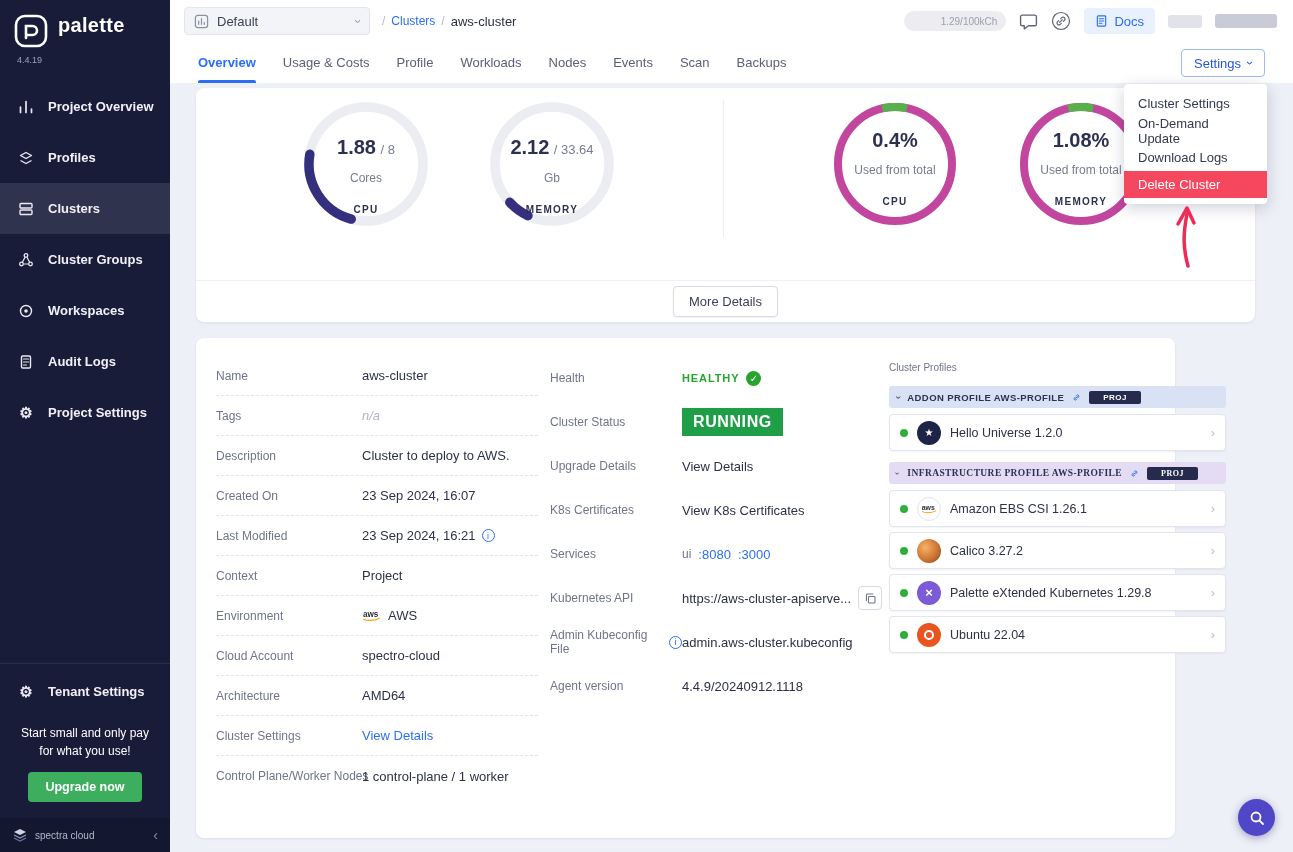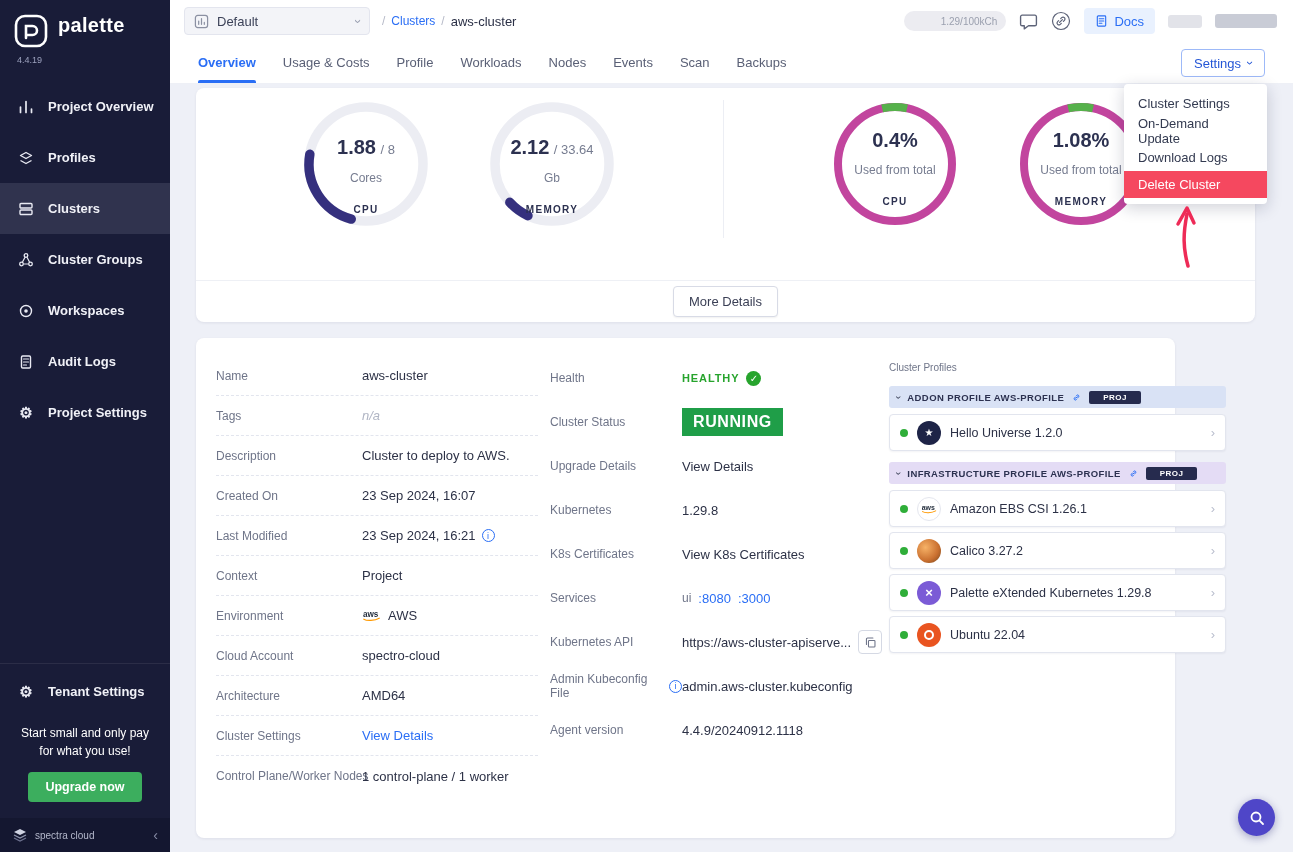--- a/index.html
+++ b/index.html
@@ -120,21 +120,21 @@
   .info { width:13px; height:13px; border-radius:50%; border:1px solid var(--accent-blue,#2a6ef5);
     color:var(--accent-blue,#2a6ef5); font-size:9px; display:inline-flex; align-items:center;
     justify-content:center; flex-shrink:0; cursor:pointer; }
 
   
   .profiles { position:absolute; left:693px; top:24px; width:337px; }
   .profiles-title { font-size:10px; color:#6f7589; margin-bottom:13px; }
   .pgroup-header { height:22px; border-radius:3px; display:flex; align-items:center; gap:7px;
     padding:0 8px; margin-bottom:6px; cursor:pointer; }
   .hdr-addon { background:var(--hdr-addon,#d9e2f5); }
-  .hdr-infra { background:var(--hdr-infra,#e4dcf5); }
+  .hdr-infra { background:var(--hdr-infra,#e4dcf5);font-family:Liberation Serif, serif; }
   .pg-chev { transform:rotate(90deg); font-size:10px; color:#3c4258; }
   .pg-name { font-size:9.5px; font-weight:700; letter-spacing:.4px; color:#2c3150; }
   .pg-link { color:var(--accent-blue,#2a6ef5); }
   .pg-badge { background:var(--proj-navy,#262b4e); color:#fff; font-size:8px; font-weight:700;
     padding:2px 14px; border-radius:2px; letter-spacing:.5px; }
   .pack { height:37px; background:#fff; border:1px solid #e2e5ee; border-radius:4px;
     display:flex; align-items:center; gap:9px; padding:0 10px; margin-bottom:5px;
     box-shadow:0 1px 2px rgba(20,25,60,.05); cursor:pointer; }
   .dot { width:8px; height:8px; border-radius:50%; background:#2fae39; flex-shrink:0; }
   .pack-ic { width:24px; height:24px; border-radius:50%; display:flex; align-items:center;
@@ -455,24 +455,20 @@
       <span class="m-label">Cluster Status</span>
       <span class="m-value">
           <span class="badge-running">RUNNING</span>
         </span>
     </div>
     <div class="m-row">
       <span class="m-label">Upgrade Details</span>
       <span class="m-value link">View Details</span>
     </div>
     <div class="m-row">
-      <span class="m-label">Kubernetes</span>
-      <span class="m-value">1.29.8</span>
-    </div>
-    <div class="m-row">
       <span class="m-label">K8s Certificates</span>
       <span class="m-value link">View K8s Certificates</span>
     </div>
     <div class="m-row">
       <span class="m-label">Services</span>
       <span class="m-value">
         <span class="svc-prefix">ui</span>
         <span class="link">:8080</span>
         <span class="link">:3000</span>
       </span>

